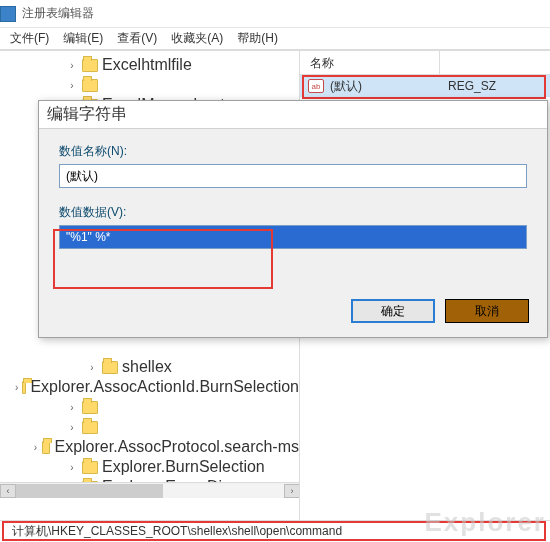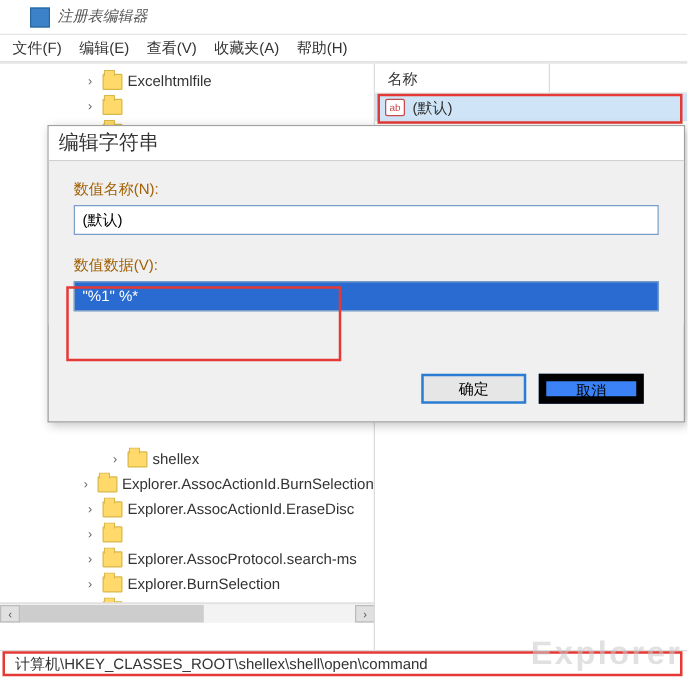--- a/index.html
+++ b/index.html
@@ -11,24 +11,23 @@
     height: 542px;
     overflow: hidden;
     position: relative;
     color: #333;
   }
   .titlebar {
     height: 28px;
     display: flex;
     align-items: center;
     gap: 6px;
-    padding: 0 24px;
+    padding: 0 0;
     background: #fff;
     border-bottom: 1px solid #e5e5e5;
-    font-style: italic;
   }
   .title-icon {
     width: 16px; height: 16px;
     background: #3b82c8;
     border: 1px solid #2a6aa0;
   }
   .title-text { font-size: 12px; color: #555; }
   .menubar {
     height: 22px;
     display: flex;
@@ -79,21 +78,21 @@
   .folder-ico::before{
     content:"";
     position:absolute;
     top:-4px; left:0;
     width:7px; height:4px;
     background:#ffd96a;
     border:1px solid #d9b84a;
     border-bottom:none;
     border-radius:1px 1px 0 0;
   }
-  .tree-label { font-size: 12px; color: #333; }
+  .tree-label { font-size: 16px; color: #333; }
   .list-pane {
     flex: 1;
     position: relative;
     background: #fff;
     overflow: hidden;
   }
   .list-header {
     display: flex;
     height: 24px;
     border-bottom: 1px solid #dcdcdc;
@@ -143,46 +142,46 @@
     padding: 0 8px;
     font-size: 16px;
     border-bottom: 1px solid #d0d0d0;
   }
   .dlg-body {
     padding: 14px 20px 10px 20px;
     background: #f0f0f0;
   }
   .field-label {
     font-size: 12px;
-    color: #a16207;
+    color: #0c4a6e;
     margin-bottom: 4px;
   }
   .text-input {
     width: 100%;
     height: 24px;
     border: 1px solid #7a9ec6;
     background: #fff;
     padding: 2px 6px;
     font-size: 12px;
     font-family: inherit;
   }
   .text-input.sel {
     background: #2a6bd1;
     color: #fff;
   }
   .dlg-buttons {
     position: absolute;
-    right: 32px; bottom: 14px;
+    right: 18px; bottom: 14px;
     display: flex; gap: 10px;
   }
   .btn {
     width: 84px; height: 24px;
     font-size: 12px;
-    background: #3b82f6;
-    border: 6px solid #000000;
+    background: #a16207;
+    border: 1px solid #000000;
     cursor: default;
   }
   .btn.primary {
     border: 2px solid #2b7cd3;
     background: #e6e6e6;
   }
   .statusbar {
     position: absolute;
     left: 0; bottom: 0;
     height: 22px;
@@ -274,21 +273,20 @@
       <div class="tree-row">
         <span class="indent" style="width:60px"></span>
         <span class="expander">›</span>
         <span class="folder-ico"></span>
         <span class="tree-label">Explorer.AssocActionId.BurnSelection</span>
       </div>
       <div class="tree-row">
         <span class="indent" style="width:60px"></span>
         <span class="expander">›</span>
         <span class="folder-ico"></span>
-        <span class="tree-label">Explorer.AssocActionId.EraseDisc</span>
       </div>
       <div class="tree-row">
         <span class="indent" style="width:60px"></span>
         <span class="expander">›</span>
         <span class="folder-ico"></span>
       </div>
       <div class="tree-row">
         <span class="indent" style="width:60px"></span>
         <span class="expander">›</span>
         <span class="folder-ico"></span>
@@ -318,20 +316,23 @@
   </div>
 
   <div class="list-pane">
     <div class="list-header">
       <div class="col" style="width:140px">名称</div>
     </div>
     <div class="list-row selected">
       <div class="list-cell" style="width:140px">
         <span class="string-ico">ab</span>
         <span>(默认)</span>
+      </div>
+      <div class="list-cell" style="flex:1">
+        <span>REG_SZ</span>
       </div>
     </div>
 
     <div class="red-frame" style="left:2px; top:24px; width:244px; height:24px;"></div>
   </div>
 </div>
 
 <div class="dialog">
   <div class="dlg-title">编辑字符串</div>
   <div class="dlg-body">

